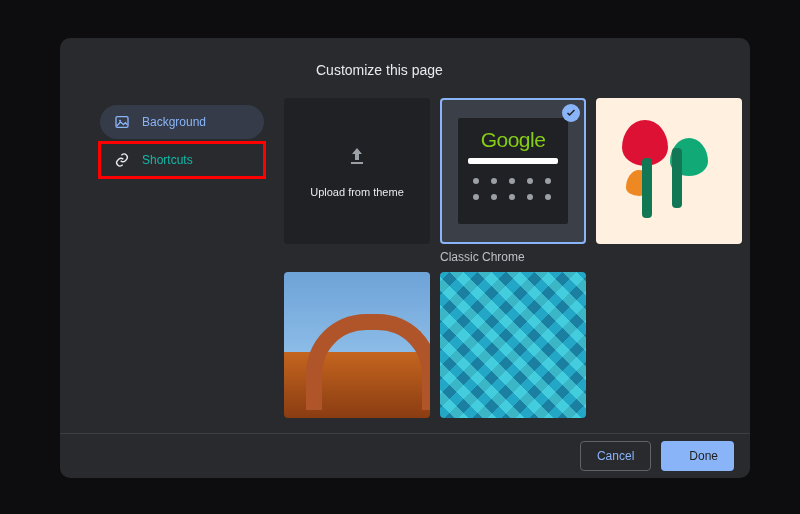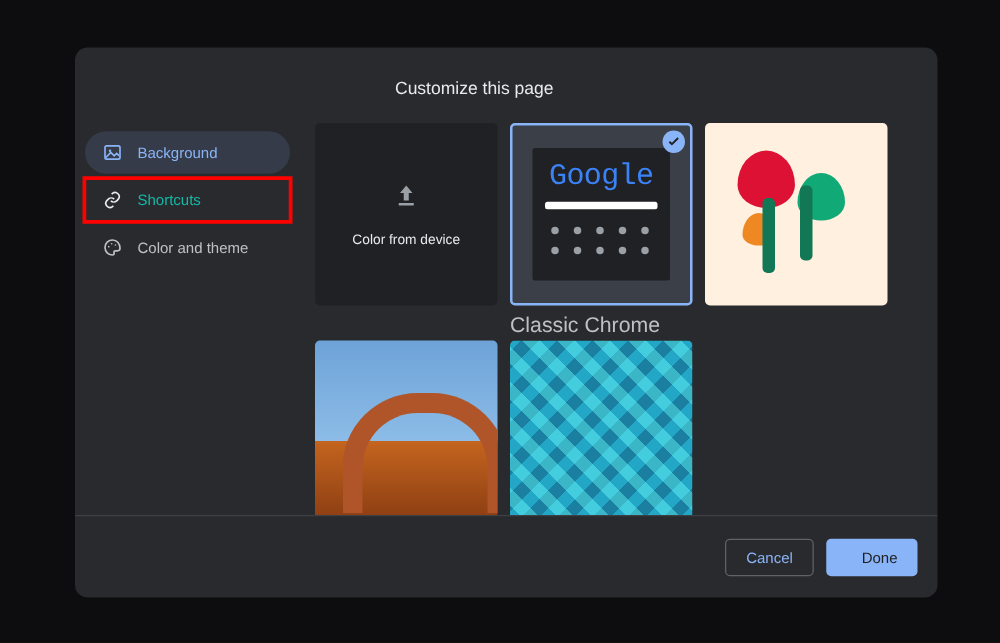--- a/index.html
+++ b/index.html
@@ -20,20 +20,21 @@
     left: 256px; top: 24px;
     font-size: 14px;
     color: #e8eaed;
     text-align: right;
   }
   .body {
     display: flex;
     flex: 1;
     margin-top: 60px;
     height: 0;
+    margin-left: 32px;
   }
   .sidebar {
     width: 180px;
     padding: 7px 8px 0 8px;
     display: flex;
     flex-direction: column;
     gap: 4px;
   }
   .side-item {
     display: flex;
@@ -98,38 +99,38 @@
   .check {
     position: absolute;
     top: 6px; right: 6px;
     width: 18px; height: 18px;
     background: #8ab4f8;
     border-radius: 50%;
     display:flex; align-items:center; justify-content:center;
   }
   .check svg { width: 12px; height: 12px; }
   .caption {
-    font-size: 17px;
+    font-size: 12px;
     color: #bdc1c6;
     margin-top: 6px;
     height: 14px;
   }
   .upload-icon { width: 24px; height:24px; fill:#9aa0a6; }
   .upload-text { font-size: 11px; color:#e8eaed; margin-top:18px; }
 
   .classic-inner {
     width: 110px; height: 106px;
     background: #202124;
     border-radius: 2px;
     display:flex; flex-direction:column; align-items:center;
     padding: 10px 8px 8px 8px;
   }
   .classic-logo {
-    font-family: Liberation Mono, monospace;
-    font-size: 24px; color: #3b82f6; font-weight: 500;
+    font-family: Liberation Sans, sans-serif;
+    font-size: 21px; color: #84cc16; font-weight: 500;
     letter-spacing: -0.5px;
   }
   .classic-bar {
     width: 90px; height: 6px; background: #fff; border-radius: 2px; margin-top: 6px;
   }
   .classic-dots {
     display:grid; grid-template-columns: repeat(5, 8px);
     gap: 10px 10px; margin-top: 14px;
   }
   .classic-dots span { width:6px; height:6px; border-radius:50%; background:#9aa0a6; }
@@ -179,21 +180,21 @@
     border-radius: 60px 60px 0 0;
   }
   .art-geo {
     background:
       repeating-linear-gradient(45deg, #1a7fa0 0 10px, #3bb6c6 10px 20px),
       repeating-linear-gradient(-45deg, #0a4f66 0 10px, transparent 10px 20px);
     background-blend-mode: screen;
   }
 
   .footer {
-    height: 66px;
+    height: 45px;
     border-top: 1px solid #3c4043;
     display:flex; align-items:center; justify-content:flex-end;
     gap: 10px; padding-right: 16px;
   }
   .btn {
     height: 30px; padding: 0 16px;
     border-radius: 4px;
     font-size: 12px;
     display:flex; align-items:center; justify-content:center;
     cursor:pointer;
@@ -231,44 +232,33 @@
       <div class="side-item highlight">
         <span class="icon">
           <svg viewBox="0 0 24 24" fill="none" stroke="#e8eaed" stroke-width="2">
             <path d="M10 13a5 5 0 0 0 7 0l2-2a5 5 0 0 0-7-7l-1 1"></path>
             <path d="M14 11a5 5 0 0 0-7 0l-2 2a5 5 0 0 0 7 7l1-1"></path>
           </svg>
         </span>
         <span>Shortcuts</span>
       </div>
 
-      <div class="side-item">
-        <span class="icon">
-          <svg viewBox="0 0 24 24" fill="none" stroke="#bdc1c6" stroke-width="2">
-            <path d="M12 3a9 9 0 1 0 0 18c1 0 2-.8 2-2 0-.6-.3-1-.3-1.5 0-1 .8-1.5 1.8-1.5H18a3 3 0 0 0 3-3C21 7 17 3 12 3z"></path>
-            <circle cx="7.5" cy="11" r="1" fill="#bdc1c6" stroke="none"></circle>
-            <circle cx="11" cy="7.5" r="1" fill="#bdc1c6" stroke="none"></circle>
-            <circle cx="15.5" cy="9" r="1" fill="#bdc1c6" stroke="none"></circle>
-          </svg>
-        </span>
-        <span>Color and theme</span>
-      </div>
     </div>
 
     <div class="content-wrap">
       <div class="content">
         <div class="grid">
 
           <div class="tile">
             <div class="thumb">
               <svg class="upload-icon" viewBox="0 0 24 24">
                 <path d="M12 4 L7 10 H10 V16 H14 V10 H17 Z" fill="#9aa0a6"></path>
                 <rect x="6" y="18" width="12" height="2" fill="#9aa0a6"></rect>
               </svg>
-              <div class="upload-text">Color from device</div>
+              <div class="upload-text">Upload from theme</div>
             </div>
             <div class="caption"></div>
           </div>
 
           <div class="tile">
             <div class="thumb selected">
               <div class="check">
                 <svg viewBox="0 0 24 24" fill="none" stroke="#202124" stroke-width="3">
                     <path d="M5 12l4 4 10-10"></path>
                   </svg>

